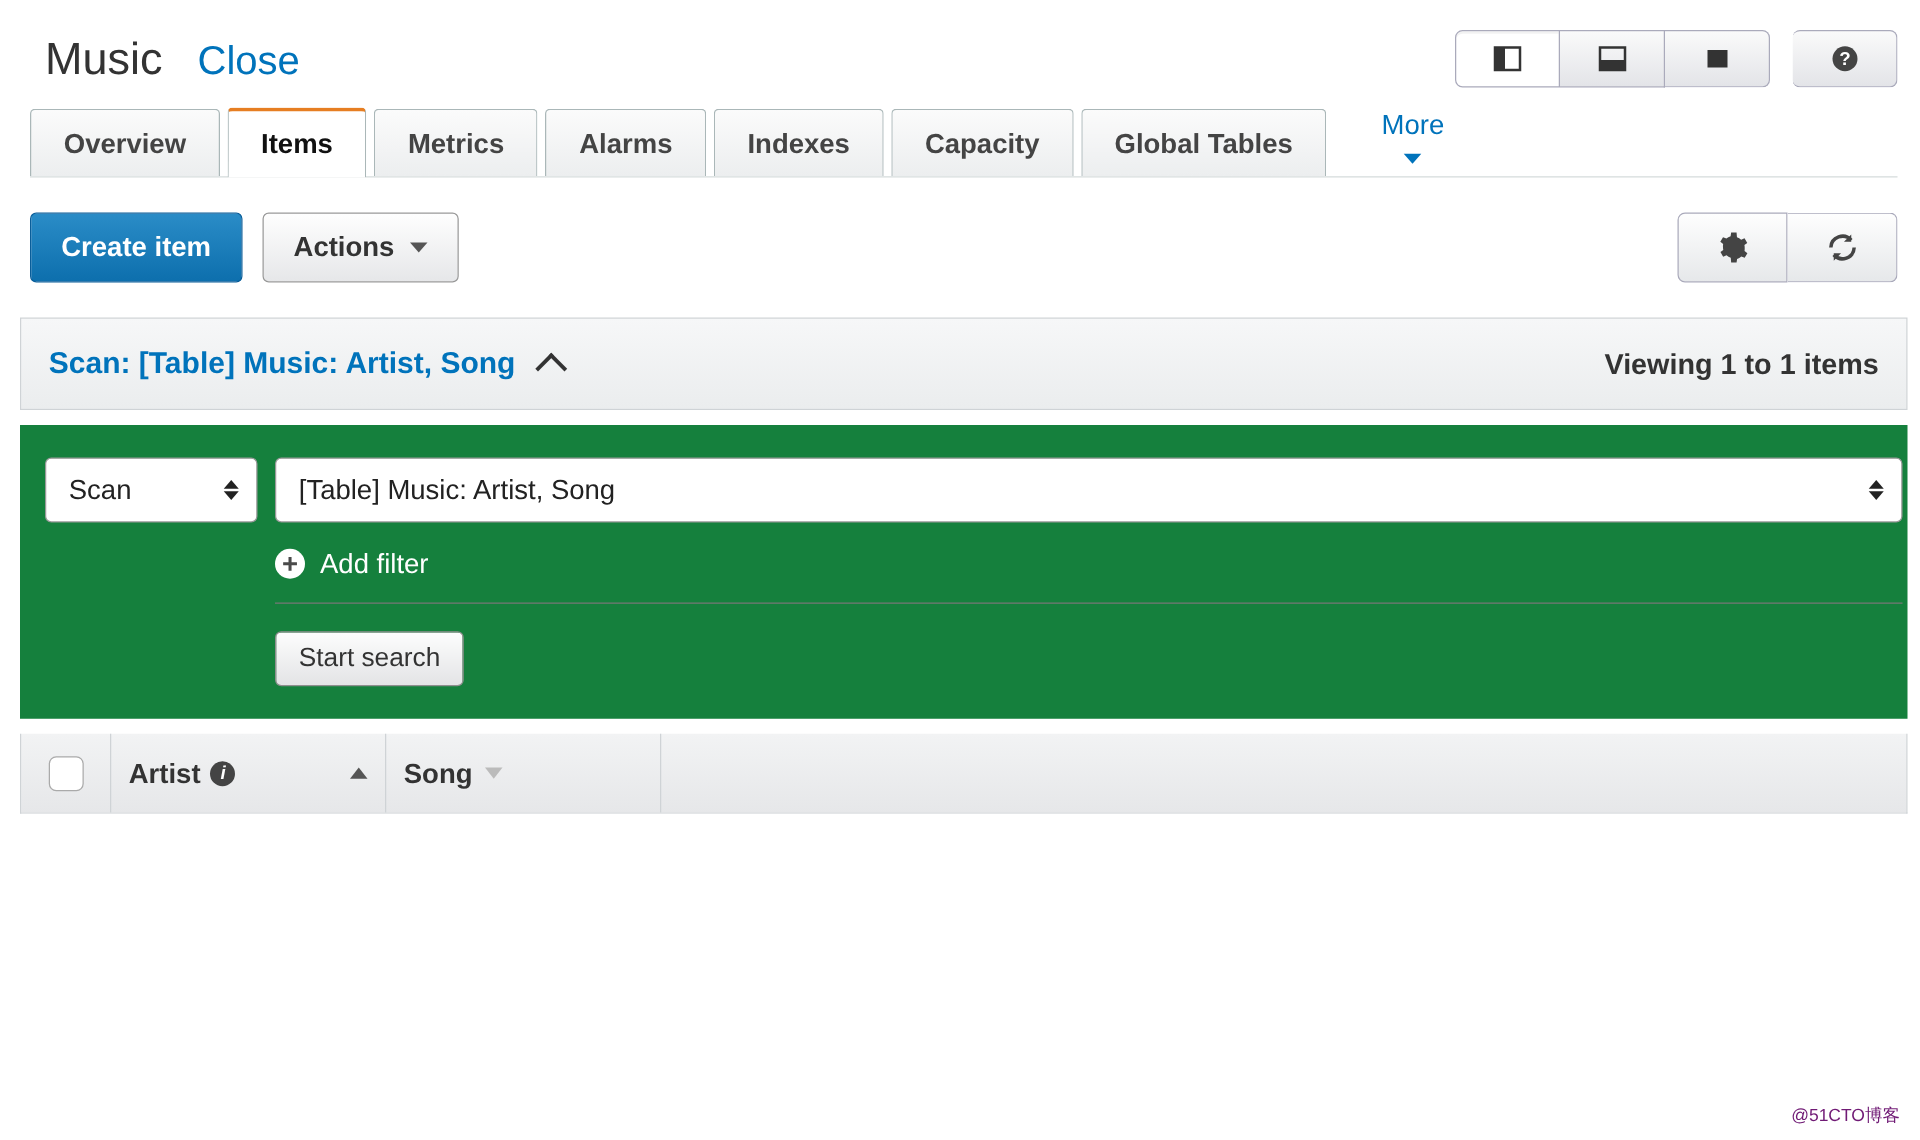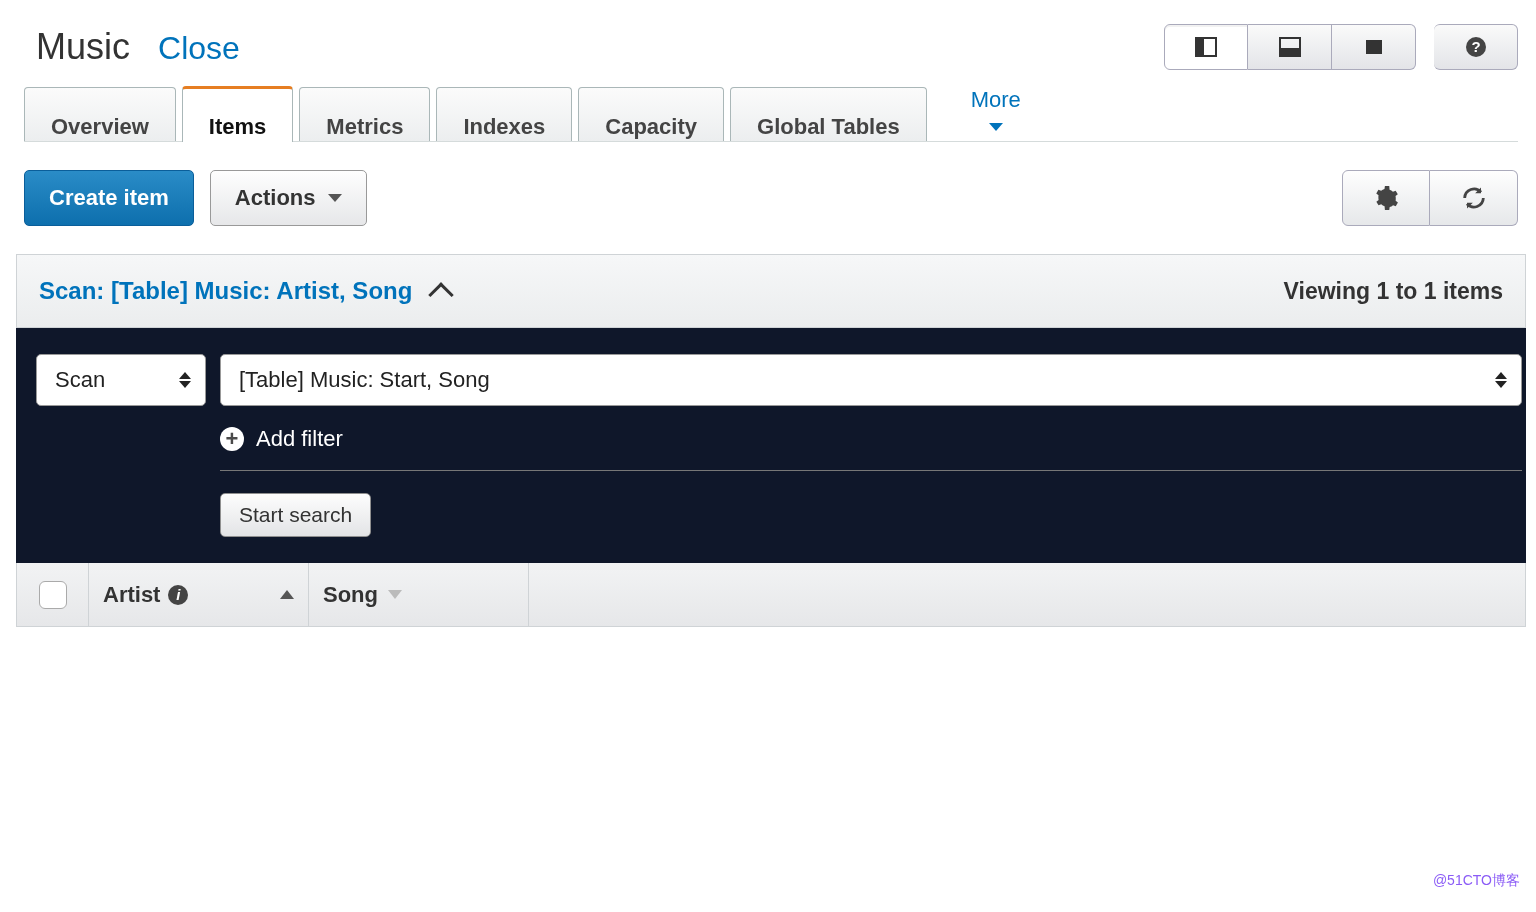--- a/index.html
+++ b/index.html
@@ -38,21 +38,21 @@
   .toolbar-btn svg, .toolbar-btn .glyph { width: 24px; height: 24px; }
   .tabs {
     display: flex; align-items: flex-end; height: 55px; margin-top: 12px;
     border-bottom: 1px solid #d5dbdb;
     gap: 6px;
   }
   .tab {
     border: 1px solid #aab7b8;
     border-bottom: none;
     background: linear-gradient(#fbfbfb, #eceeef);
-    padding: 12px 26px;
+    padding: 0 26px;
     height: 54px; line-height: 54px;
     font-size: 22px; font-weight: 700; color: #444;
     border-radius: 4px 4px 0 0;
     cursor: pointer;
   }
   .tab.active {
     background: #fff;
     border-top: 3px solid #e67e22;
     height: 56px; line-height: 52px;
     color: #111;
@@ -102,21 +102,21 @@
   .scan-summary-left {
     display: flex; align-items: center; gap: 20px;
     font-size: 24px; font-weight: 700; color: #0073bb; cursor: pointer;
   }
   .chev-up {
     width: 18px; height: 18px; border-left: 3px solid #333; border-top: 3px solid #333;
     transform: rotate(45deg); margin-top: 8px;
   }
   .viewing { font-size: 23px; font-weight: 700; color: #333; }
   .scan-panel {
-    background: #0f172a; padding: 26px 4px 26px 20px; margin: 0 -8px;
+    background: #15803d; padding: 26px 4px 26px 20px; margin: 12px -8px;
   }
   .scan-row { display: flex; gap: 14px; align-items: center; }
   .select {
     background: #fff; border: 1px solid #999; border-radius: 5px;
     height: 52px; display: flex; align-items: center; justify-content: space-between;
     padding: 0 14px 0 18px; font-size: 22px; color: #222; cursor: pointer;
   }
   .sel-scan { width: 170px; }
   .sel-table { flex: 1; }
   .sel-arrows {
@@ -162,21 +162,21 @@
   .sort-up { width:0;height:0;border-left:7px solid transparent;border-right:7px solid transparent;border-bottom:9px solid #555;}
   .sort-dim { width:0;height:0;border-left:7px solid transparent;border-right:7px solid transparent;border-top:9px solid #bbb;}
   .data-row {
     display: flex; align-items: center; height: 72px;
     border-bottom: 1px solid #e6e7e8; margin: 0 -8px;
   }
   .cell { padding: 0 14px; font-size: 22px; }
   .cell-check { width: 72px; text-align:center; }
   .cell-artist { width: 220px; color: #0073bb; cursor: pointer; }
   .cell-song { width: 220px; color: #333; }
-  .watermark { position: fixed; right: 16px; bottom: 22px; color: #8b5cf6; font-size: 14px; text-align: center; }
+  .watermark { position: fixed; right: 16px; bottom: 10px; color: #701a75; font-size: 14px; text-align: center; }
 </style>
 </head>
 <body>
 
 <div class="wrap">
 
   <div class="header-row">
     <div class="header-left">
       <span class="title">Music</span>
       <span class="close-link">Close</span>
@@ -205,20 +205,21 @@
             <text x="12" y="17" text-anchor="middle" font-size="15" font-weight="700" fill="#fff">?</text>
           </svg>
       </div>
     </div>
   </div>
 
   <div class="tabs">
     <div class="tab">Overview</div>
     <div class="tab active">Items</div>
     <div class="tab">Metrics</div>
+    <div class="tab">Alarms</div>
     <div class="tab">Indexes</div>
     <div class="tab">Capacity</div>
     <div class="tab">Global Tables</div>
     <div class="more-link">
       <span>More</span>
       <span class="chev-down"></span>
     </div>
   </div>
 
   <div class="toolbar-row">
@@ -257,21 +258,21 @@
   <div class="scan-panel">
     <div class="scan-row">
       <div class="select sel-scan">
         <span>Scan</span>
         <span class="sel-arrows">
             <span class="up"></span>
             <span class="dn"></span>
           </span>
       </div>
       <div class="select sel-table">
-        <span>[Table] Music: Start, Song</span>
+        <span>[Table] Music: Artist, Song</span>
         <span class="sel-arrows">
             <span class="up"></span>
             <span class="dn"></span>
           </span>
       </div>
     </div>
     <div class="filter-row">
       <span class="plus-circle">+</span>
       <span>Add filter</span>
     </div>

